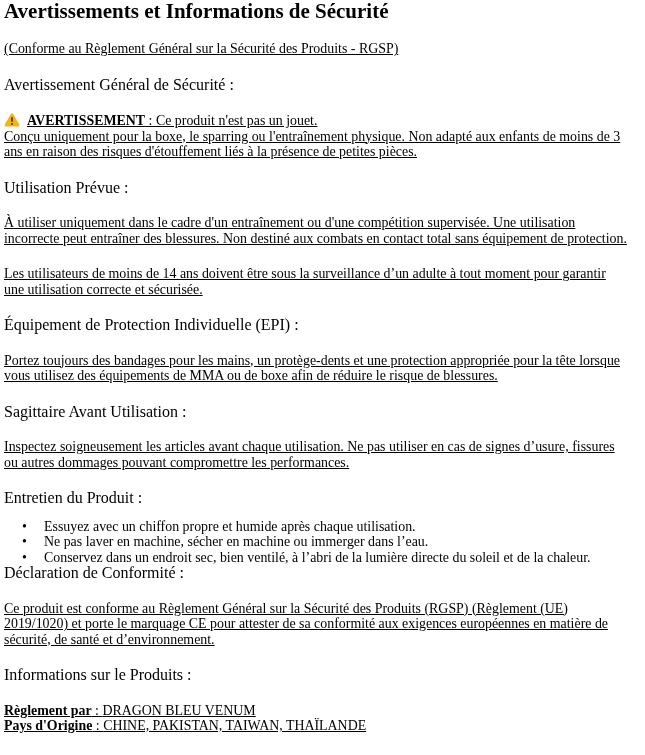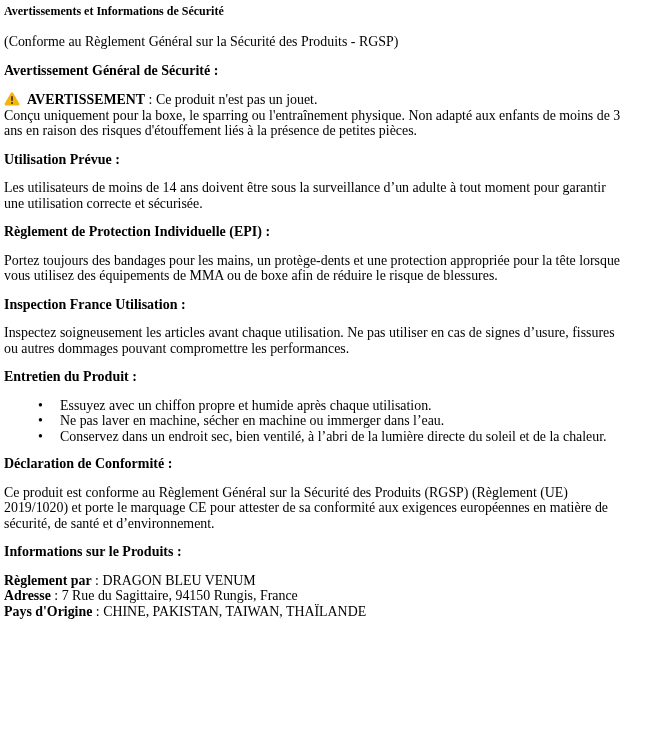--- a/index.html
+++ b/index.html
@@ -13,48 +13,48 @@
     overflow: hidden;
     font-family: "Liberation Serif", "DejaVu Serif", serif;
     font-size: 13.9px;
     line-height: 15.5px;
     color: #000000;
   }
   .doc {
     padding: 2px 4px 0 4px;
   }
   h1 {
-    font-size: 12px;
+    font-size: 21px;
     line-height: 19px;
     font-weight: bold;
     margin: 0 0 13px 0;
   }
   h2 {
-    font-size: 14px;
+    font-size: 16px;
     line-height: 15.5px;
-    font-weight: bold;
+    font-weight: normal;
     margin: 13px 0;
   }
   h2.tight {
-    margin-top: 12px;
+    margin-top: 0;
   }
   p {
-    margin: 6px 0;
+    margin: 20px 0;
+    text-decoration: underline;
   }
   .prewrap {
     white-space: pre-wrap;
   }
   ul.bullets {
     margin: 13px 0 0 0;
     padding: 0 0 0 40px;
     list-style: none;
   }
   ul.bullets li {
     position: relative;
-    margin-left: 16px;
   }
   ul.bullets li::before {
     content: "\2022";
     position: absolute;
     left: -22px;
   }
   .warn-icon {
     display: inline-block;
     margin-right: 7px;
   }
@@ -81,45 +81,46 @@
 
   <p><span class="warn-icon"><svg width="16" height="15" viewBox="0 0 24 22" xmlns="http://www.w3.org/2000/svg">
           <path d="M10.27 2.6 a2 2 0 0 1 3.46 0 l9.2 15.9 a2 2 0 0 1 -1.73 3 H2.8 a2 2 0 0 1 -1.73 -3 Z" stroke-width="1" fill="#F5B40E"></path>
           <rect x="10.8" y="7.2" width="2.4" height="7.6" rx="1.2" fill="#3E2723"></rect>
           <circle cx="12" cy="17.6" r="1.5" fill="#3E2723"></circle>
         </svg></span><b>AVERTISSEMENT</b><span class="prewrap"> : Ce produit n'est pas un jouet.
 Conçu uniquement pour la boxe, le sparring ou l'entraînement physique. Non adapté aux enfants de moins de 3
 ans en raison des risques d'étouffement liés à la présence de petites pièces.</span></p>
 
   <h2>Utilisation Prévue :</h2>
+  <p class="prewrap">À utiliser uniquement dans le cadre d'un entraînement ou d'une compétition supervisée. Une utilisation
+incorrecte peut entraîner des blessures. Non destiné aux combats en contact total sans équipement de protection.</p>
 
   <p class="prewrap">Les utilisateurs de moins de 14 ans doivent être sous la surveillance d’un adulte à tout moment pour garantir
 une utilisation correcte et sécurisée.</p>
 
-  <h2>Règlement de Protection Individuelle (EPI) :</h2>
+  <h2>Équipement de Protection Individuelle (EPI) :</h2>
   <p class="prewrap">Portez toujours des bandages pour les mains, un protège-dents et une protection appropriée pour la tête lorsque
 vous utilisez des équipements de MMA ou de boxe afin de réduire le risque de blessures.</p>
 
-  <h2>Inspection France Utilisation :</h2>
+  <h2>Sagittaire Avant Utilisation :</h2>
   <p class="prewrap">Inspectez soigneusement les articles avant chaque utilisation. Ne pas utiliser en cas de signes d’usure, fissures
 ou autres dommages pouvant compromettre les performances.</p>
 
   <h2>Entretien du Produit :</h2>
   <ul class="bullets">
     <li>Essuyez avec un chiffon propre et humide après chaque utilisation.</li>
     <li>Ne pas laver en machine, sécher en machine ou immerger dans l’eau.</li>
     <li>Conservez dans un endroit sec, bien ventilé, à l’abri de la lumière directe du soleil et de la chaleur.</li>
   </ul>
 
   <h2 class="tight">Déclaration de Conformité :</h2>
   <p class="prewrap">Ce produit est conforme au Règlement Général sur la Sécurité des Produits (RGSP) (Règlement (UE)
 2019/1020) et porte le marquage CE pour attester de sa conformité aux exigences européennes en matière de
 sécurité, de santé et d’environnement.</p>
 
   <h2>Informations sur le Produits :</h2>
   <p>
     <span class="line"><b>Règlement par</b><span> : </span><span>DRAGON BLEU VENUM</span></span>
-    <span class="line"><b>Adresse</b><span> : </span><span>7 Rue du Sagittaire, 94150 Rungis, France</span></span>
     <span class="line"><b>Pays d'Origine</b><span> : </span><span>CHINE, PAKISTAN, TAIWAN, THAÏLANDE</span></span>
   </p>
 
 
 </div>
 
 </body></html>

